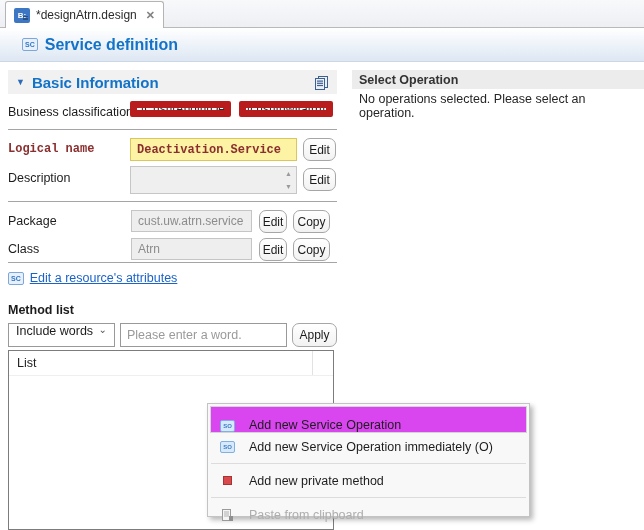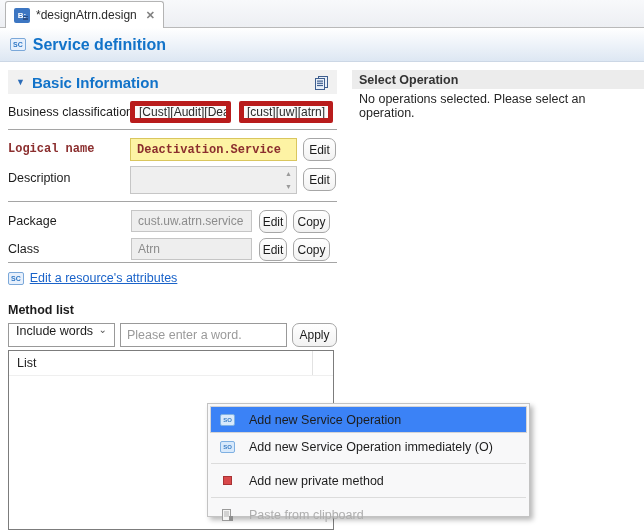--- a/index.html
+++ b/index.html
@@ -15,37 +15,37 @@
   .tab-icon{position:relative;width:16px;height:15px;border-radius:2px;background:#3d76c2;
             color:#fff;font-size:8px;font-weight:bold;display:flex;align-items:center;justify-content:center;}
   .tab-icon::after{content:"";position:absolute;right:2px;bottom:2px;width:5px;height:5px;
             background:repeating-linear-gradient(#2a4e86 0 1px,transparent 1px 2.5px);}
   .tab-title{font-size:12px;color:#2b2b2b;}
   .tab-close{color:#828282;font-size:11px;font-weight:bold;margin-left:3px;cursor:pointer;}
 
   
   .header-band{position:absolute;left:0;top:28px;width:644px;height:34px;box-sizing:border-box;
                background:linear-gradient(#ffffff,#dde7f3);border-bottom:1px solid #ccd7e5;
-               display:flex;align-items:center;gap:7px;padding-left:10px;}
+               display:flex;align-items:center;gap:7px;padding-left:22px;}
   .badge{display:inline-flex;align-items:center;justify-content:center;box-sizing:border-box;
          border:1px solid #7ba8d9;background:#e7f0fc;color:#2f77c4;font-weight:bold;
          font-size:7px;line-height:1;border-radius:2px;padding:2px 2px;}
   .page-title{font-size:16px;font-weight:bold;color:#1273c9;}
 
   
   .section-header{position:absolute;left:8px;top:70px;width:329px;height:24px;box-sizing:border-box;
                   background:#f1f1f1;display:flex;align-items:center;gap:7px;padding:0 8px;}
   .collapse{color:#2b6cb8;font-size:9px;line-height:1;}
   .section-title{color:#1273c9;font-weight:bold;font-size:15px;flex:1;}
 
   .lbl{position:absolute;left:8px;font-size:12.5px;color:#1c1c1c;white-space:nowrap;}
   .lbl-red{font-family:"Liberation Mono","DejaVu Sans Mono",monospace;font-weight:bold;
            color:#8b2e2e;font-size:12px;}
-  .chipfield{position:absolute;top:101px;height:22px;box-sizing:border-box;background:#fafafa;
-             border:5px solid #b91c1c;border-radius:2px;font-size:12px;color:#2a2a2a;
+  .chipfield{position:absolute;top:101px;height:16px;box-sizing:border-box;background:#fafafa;
+             border:7px solid #b91c1c;border-radius:2px;font-size:12px;color:#2a2a2a;
              display:flex;align-items:center;justify-content:center;overflow:hidden;white-space:nowrap;}
   .sep{position:absolute;left:8px;width:329px;height:1px;background:#a5a5a5;}
 
   .yellowfield{position:absolute;left:130px;top:138px;width:167px;height:23px;box-sizing:border-box;
                background:#fdf3a4;border:1px solid #d9c65e;display:flex;align-items:center;
                padding-left:6px;font-family:"Liberation Mono","DejaVu Sans Mono",monospace;
                font-weight:bold;font-size:12px;color:#8b2e2e;overflow:hidden;white-space:nowrap;}
   .btn{position:absolute;box-sizing:border-box;background:linear-gradient(#ffffff,#f2f2f2);
        border:1px solid #a6a6a6;border-radius:7px;font-size:12px;color:#1c1c1c;
        display:flex;align-items:center;justify-content:center;cursor:pointer;}
@@ -75,21 +75,21 @@
   .list-colhead{position:absolute;left:8px;top:5px;font-size:12.5px;color:#222;}
   .list-colline{position:absolute;left:303px;top:0;width:1px;height:24px;background:#e2e2e2;}
   .list-headline{position:absolute;left:0;top:24px;width:100%;height:1px;background:#efefef;}
 
   
   .menu{position:absolute;left:207px;top:403px;width:323px;height:114px;box-sizing:border-box;
         background:#f8f8f9;border:1px solid #c3c3c3;box-shadow:3px 3px 5px rgba(0,0,0,0.28);
         padding:2px;z-index:10;display:flex;flex-direction:column;}
   .menu-item{height:25px;flex:0 0 25px;display:flex;align-items:center;gap:13px;padding-left:8px;
              font-size:12.5px;color:#1d1d1d;border:1px solid transparent;cursor:pointer;}
-  .menu-item.highlighted{background:#3b82f6;border-color:#d4d4d6;}
+  .menu-item.highlighted{background:#d946ef;border-color:#d4d4d6;align-items:flex-end;}
   .menu-item.disabled{color:#aeaeae;cursor:default;}
   .micon{width:17px;display:flex;align-items:center;justify-content:center;}
   .so-badge{display:inline-block;box-sizing:border-box;border:1px solid #7fb0e2;background:#d8e9fb;
             color:#3b7ec5;font-size:6px;font-weight:bold;line-height:1;border-radius:2px;padding:2px 2px;}
   .red-square{width:9px;height:9px;background:#d9484a;border:1px solid #a83335;box-sizing:border-box;}
   .menu-sep{height:1px;background:#dcdcdc;margin:3px 1px;flex:0 0 1px;}
 
   
   .op-header{position:absolute;left:352px;top:70px;width:292px;height:19px;box-sizing:border-box;
              background:#ececec;display:flex;align-items:center;padding-left:7px;

